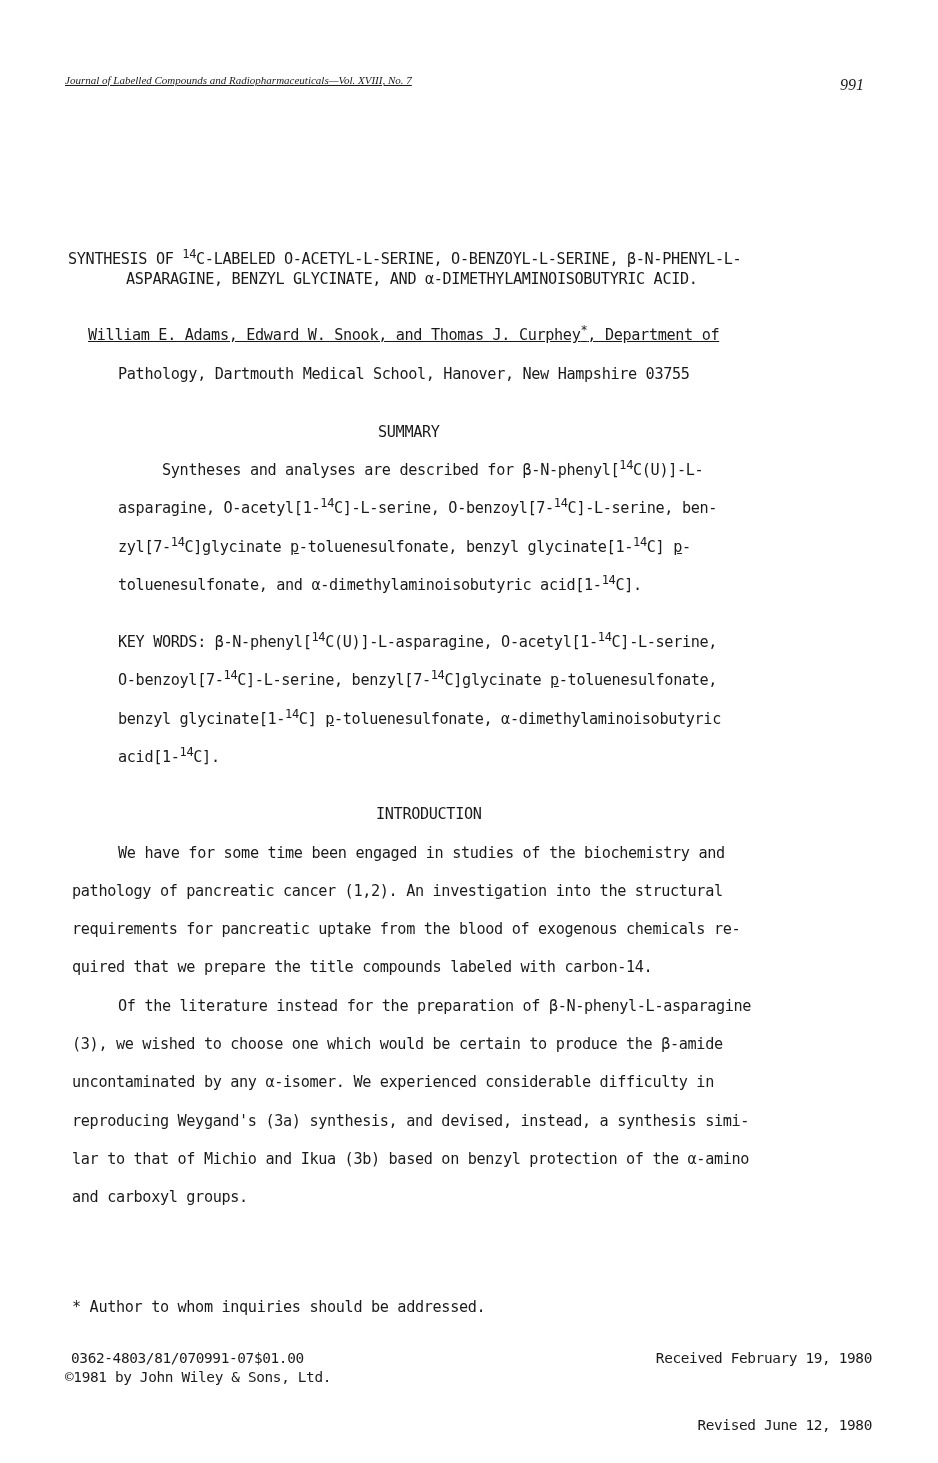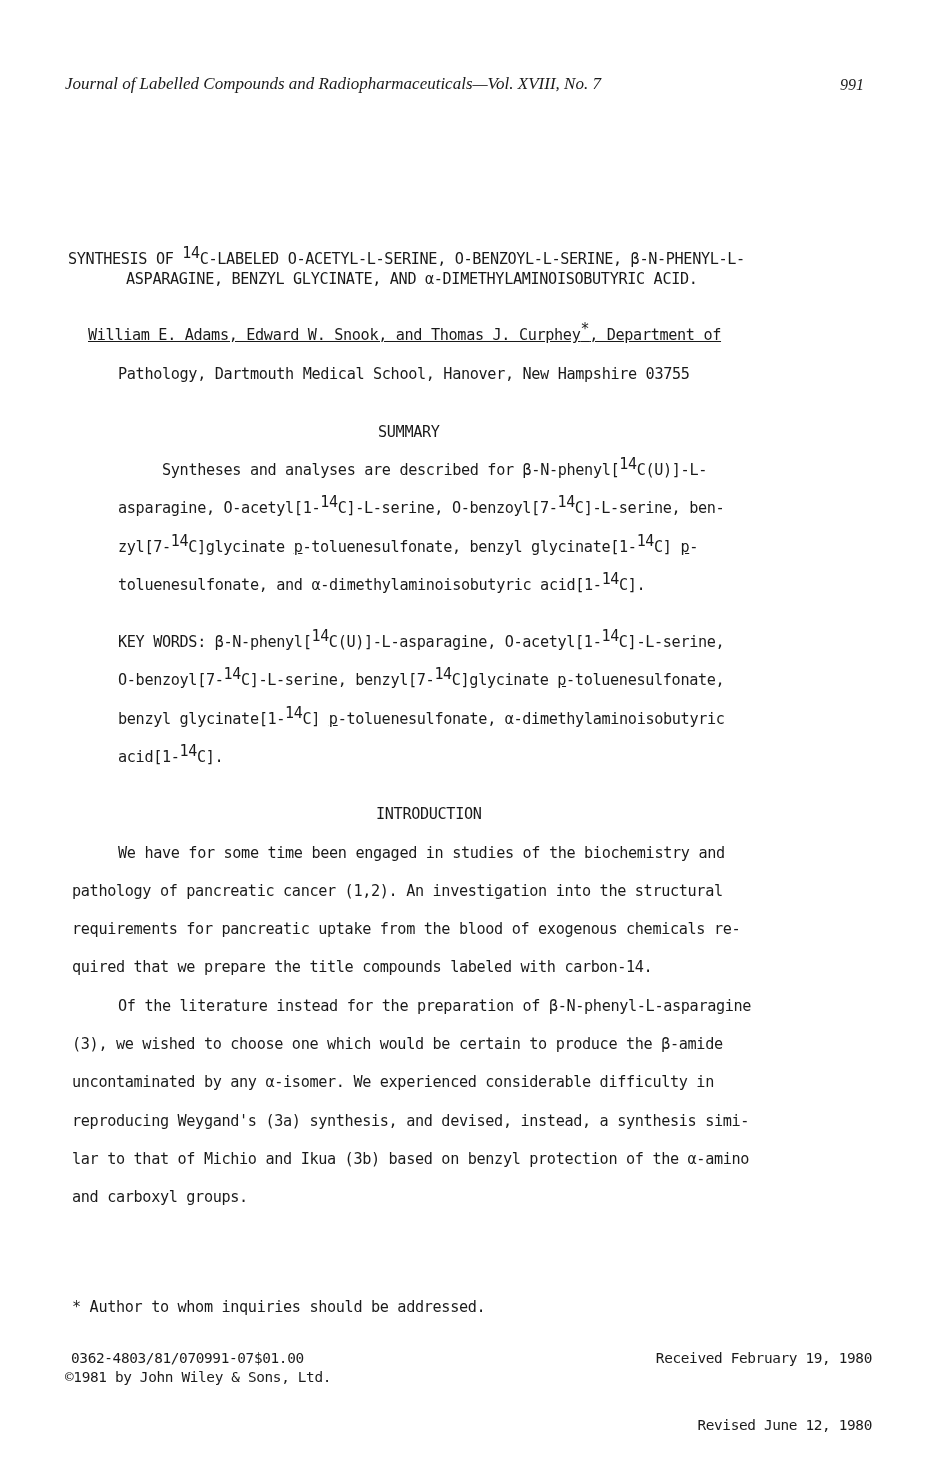--- a/index.html
+++ b/index.html
@@ -1,20 +1,20 @@
 <!DOCTYPE html>
 <html><head>
 <meta charset="utf-8">
 <style>
   html, body { margin: 0; padding: 0; background: #ffffff; }
   body { width: 938px; height: 1463px; position: relative; overflow: hidden; color: #1a1a1a; }
   .line { position: absolute; white-space: nowrap; font-family: "DejaVu Sans Mono", "Liberation Mono", monospace; font-size: 15.2px; letter-spacing: -0.35px; }
-  .running-head { position: absolute; left: 65px; top: 74px; font-family: "Liberation Serif", "DejaVu Serif", serif; font-style: italic; font-size: 17px; white-space: nowrap; }
+  .running-head { position: absolute; left: 65px; top: 74px; font-family: "Liberation Serif", "DejaVu Serif", serif; font-style: italic; font-size: 11px; white-space: nowrap; text-decoration: underline; }
   .page-num { position: absolute; left: 840px; top: 76px; font-family: "Liberation Serif", "DejaVu Serif", serif; font-style: italic; font-size: 16px; }
-  sup { font-size: 15px; vertical-align: 6px; line-height: 0; }
+  sup { font-size: 12px; vertical-align: 6px; line-height: 0; }
   .u { text-decoration: underline; }
   .small { font-size: 14.4px; }
 </style>
 </head>
 <body>
 
 <div class="running-head">Journal of Labelled Compounds and Radiopharmaceuticals—Vol. XVIII, No. 7</div>
 <div class="page-num">991</div>
 
 <div>

